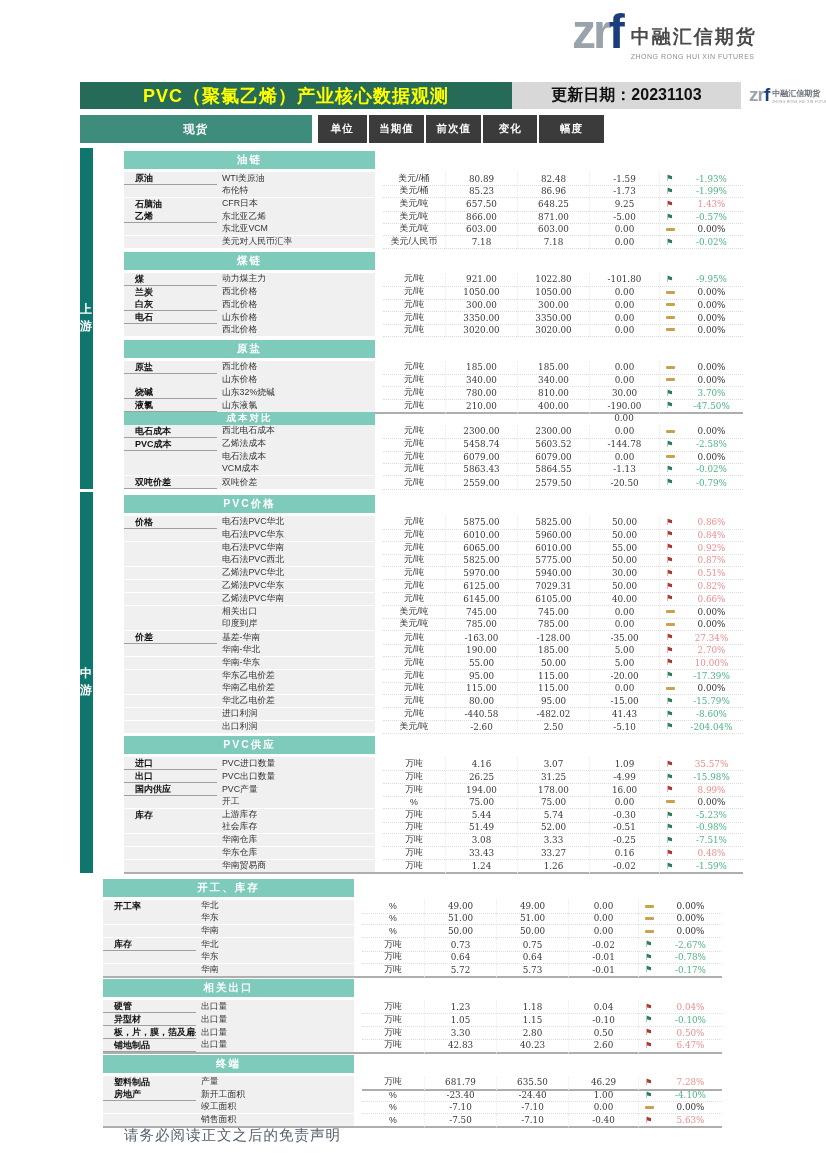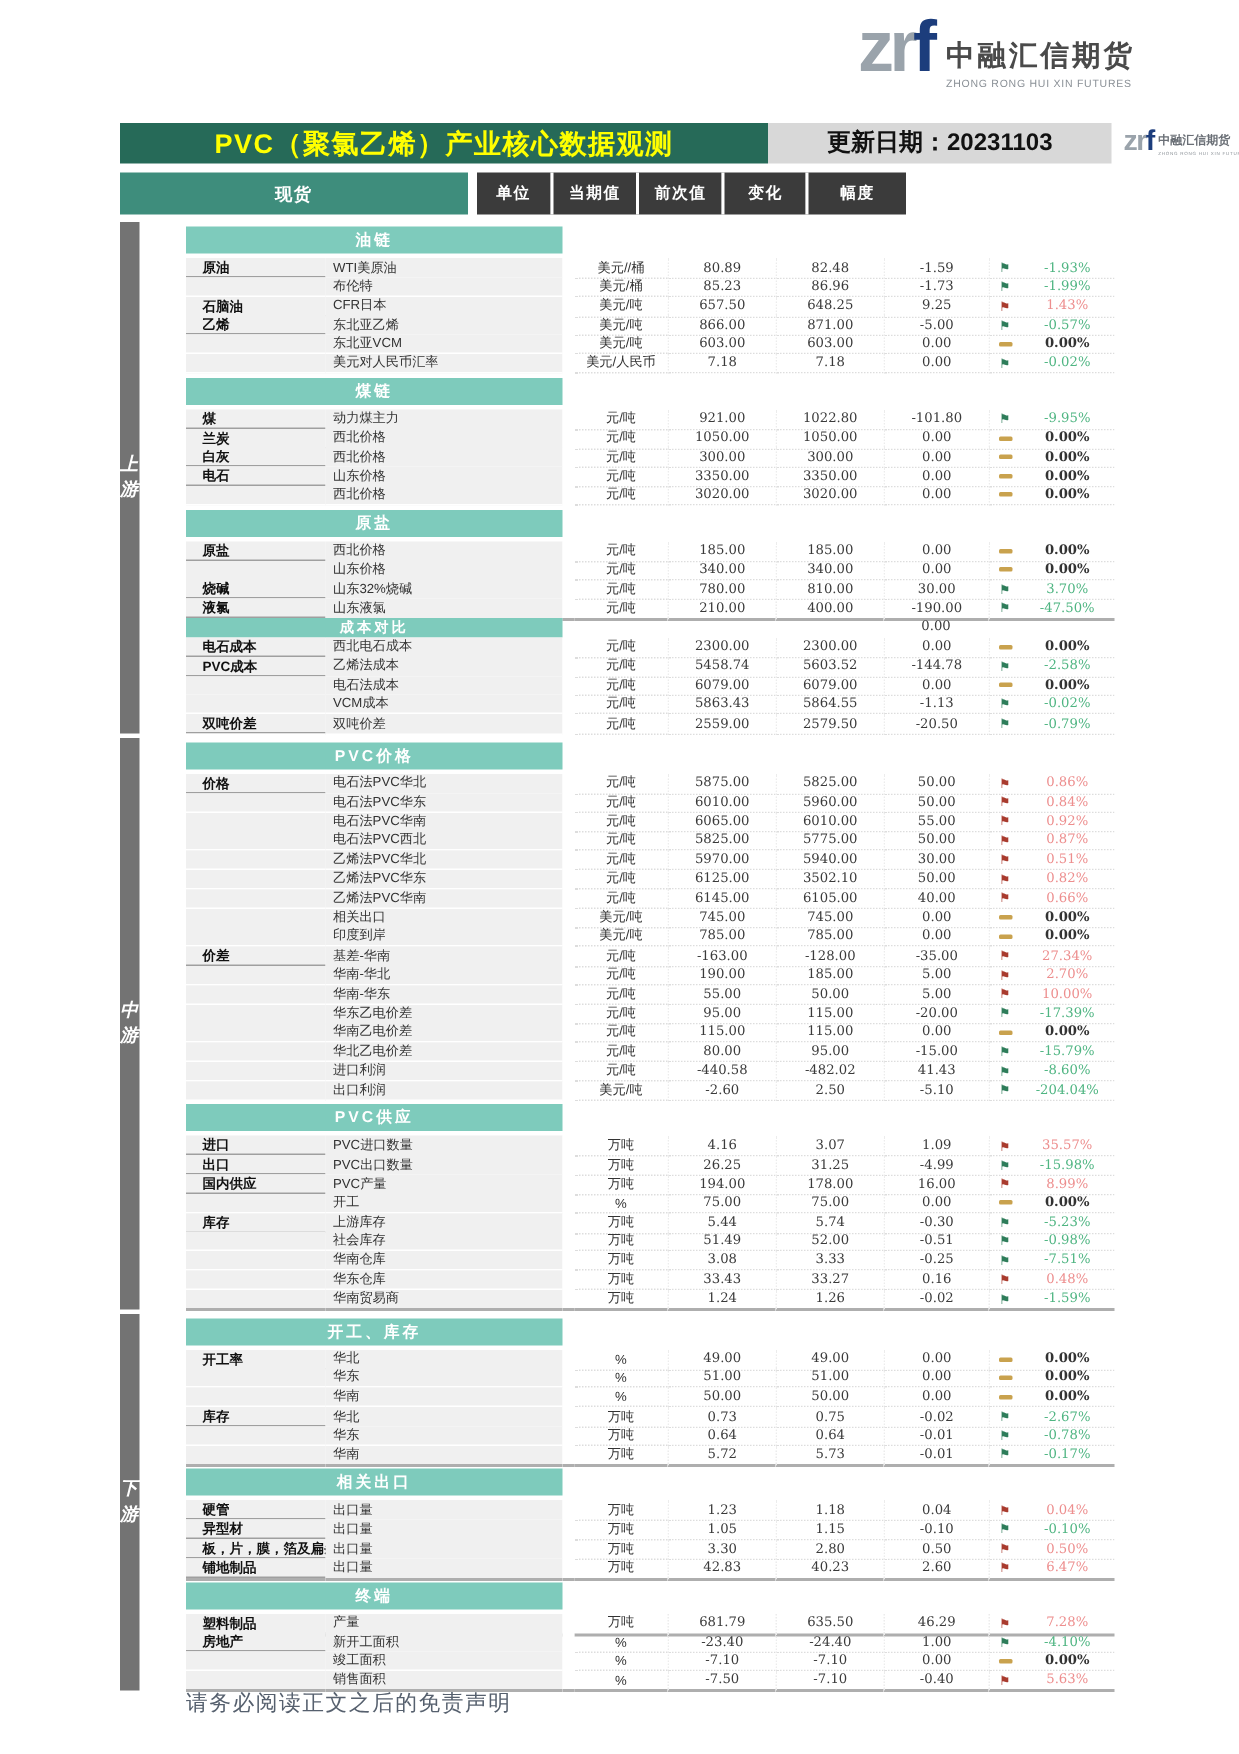--- a/index.html
+++ b/index.html
@@ -34,21 +34,21 @@
   .th{ display:flex; align-items:center; justify-content:center; color:#fff; font-weight:bold; }
   .th.spot{ width:293px; background:#3e8d7c; font-size:11.5px; letter-spacing:1px; }
   .th-gap{ width:8px; }
   .th.dark{ background:#3b3b3b; font-size:10.5px; border-left:2px solid #fff; letter-spacing:1px; }
   .th.dark.first{ border-left:none; }
   .w0{width:62px;} .w1{width:72px;} .w2{width:72px;} .w3{width:70px;} .w4{width:84px;font-family:Liberation Serif, serif;}
 
   
   .tbody{ position:absolute; top:148px; left:80px; width:661px; }
   .stream{ display:flex; gap:8px; margin-bottom:3px; }
-  .rail{ width:34px; background:#737373; display:flex; align-items:center; justify-content:flex-end;font-style:italic; }
+  .rail{ width:34px; background:#0f766e; display:flex; align-items:center; justify-content:flex-end; }
   .rail-label{ color:#fff; font-weight:bold; font-size:12px; letter-spacing:1px; }
   .content{ width:619px; display:flex; flex-direction:column;margin-left:23px; }
 
   .row{ display:grid; grid-template-columns:93px 158px 8px 62px 72px 72px 70px 84px;
         height:12.8px; align-items:stretch; }
   .row > div{ display:flex; align-items:center; }
   .c-label{ background:#f0f0f0; font-weight:bold; font-size:9px; color:#111;
             padding-left:11px; border-bottom:1px solid #fff; white-space:nowrap; overflow:visible; }
   .c-label.grp{ box-shadow:inset 0 -1px 0 #9f9f9f; }
   .c-name{ background:#f0f0f0; font-size:8.8px; color:#333; padding-left:5px;
@@ -57,21 +57,21 @@
   .c-unit{ font-size:8.8px; color:#333; justify-content:center; border-bottom:1px dotted #ddd; }
   .c-num{ font-family:"DejaVu Serif","Liberation Serif",serif; font-size:8.8px; color:#3a3a3a;
           justify-content:center; border-bottom:1px dotted #ddd; border-left:1px dotted #ececec; }
   .c-flagpct{ border-bottom:1px dotted #ddd; border-left:1px dotted #ececec; padding-left:6px; }
   .flag{ width:14px; font-size:8.5px; line-height:1; display:inline-flex; align-items:center; }
   .flag.up{ color:#a93b2e; } .flag.down{ color:#2e7d5a; }
   .flag.up::before,.flag.down::before{ content:"⚑"; }
   .flag.flat::before{ content:""; display:inline-block; width:9px; height:3px;
                       background:#c9a24e; border-radius:1px; }
   .pct{ flex:1; text-align:center; font-family:"DejaVu Serif","Liberation Serif",serif; font-size:8.8px; }
-  .pct.up{ color:#ed8e8e; } .pct.down{ color:#4fb582; } .pct.flat{ color:#333;font-weight:bold; }
+  .pct.up{ color:#ed8e8e; } .pct.down{ color:#4fb582; } .pct.flat{ color:#333; }
   .row.sep > div{ border-bottom:2px solid #aeaeae; }
 
   .sec-row{ height:18px; margin:3px 0; }
   .sec-row .sec-bar{ grid-column:1/3; background:#7ecbbc; color:#fff; font-weight:bold;
                      font-size:10.5px; justify-content:center; letter-spacing:2px; }
   .sec-row.compact{ height:12px; margin:0 0 1px 0; }
   .sec-row.compact .sec-bar{ font-size:9.5px; }
   .sec-row .c-num{ border:none; }
 
   
@@ -465,21 +465,21 @@
               <div class="flag up"></div>
               <div class="pct up">0.51%</div>
             </div>
           </div>
           <div class="row">
             <div class="c-label"></div>
             <div class="c-name">乙烯法PVC华东</div>
             <div class="c-gutter"></div>
             <div class="c-unit">元/吨</div>
             <div class="c-num">6125.00</div>
-            <div class="c-num">3502.10</div>
+            <div class="c-num">7029.31</div>
             <div class="c-num">50.00</div>
             <div class="c-flagpct">
               <div class="flag up"></div>
               <div class="pct up">0.82%</div>
             </div>
           </div>
           <div class="row">
             <div class="c-label"></div>
             <div class="c-name">乙烯法PVC华南</div>
             <div class="c-gutter"></div>
@@ -738,23 +738,20 @@
             <div class="c-num">1.26</div>
             <div class="c-num">-0.02</div>
             <div class="c-flagpct">
               <div class="flag down"></div>
               <div class="pct down">-1.59%</div>
             </div>
           </div>
         </div>
       </div>
       <div class="stream">
-        <div class="rail">
-          <div class="rail-label">下游</div>
-        </div>
         <div class="content">
           <div class="row sec-row">
             <div class="sec-bar">开工、库存</div>
           </div>
           <div class="row">
             <div class="c-label grp">开工率</div>
             <div class="c-name">华北</div>
             <div class="c-gutter"></div>
             <div class="c-unit">%</div>
             <div class="c-num">49.00</div>

